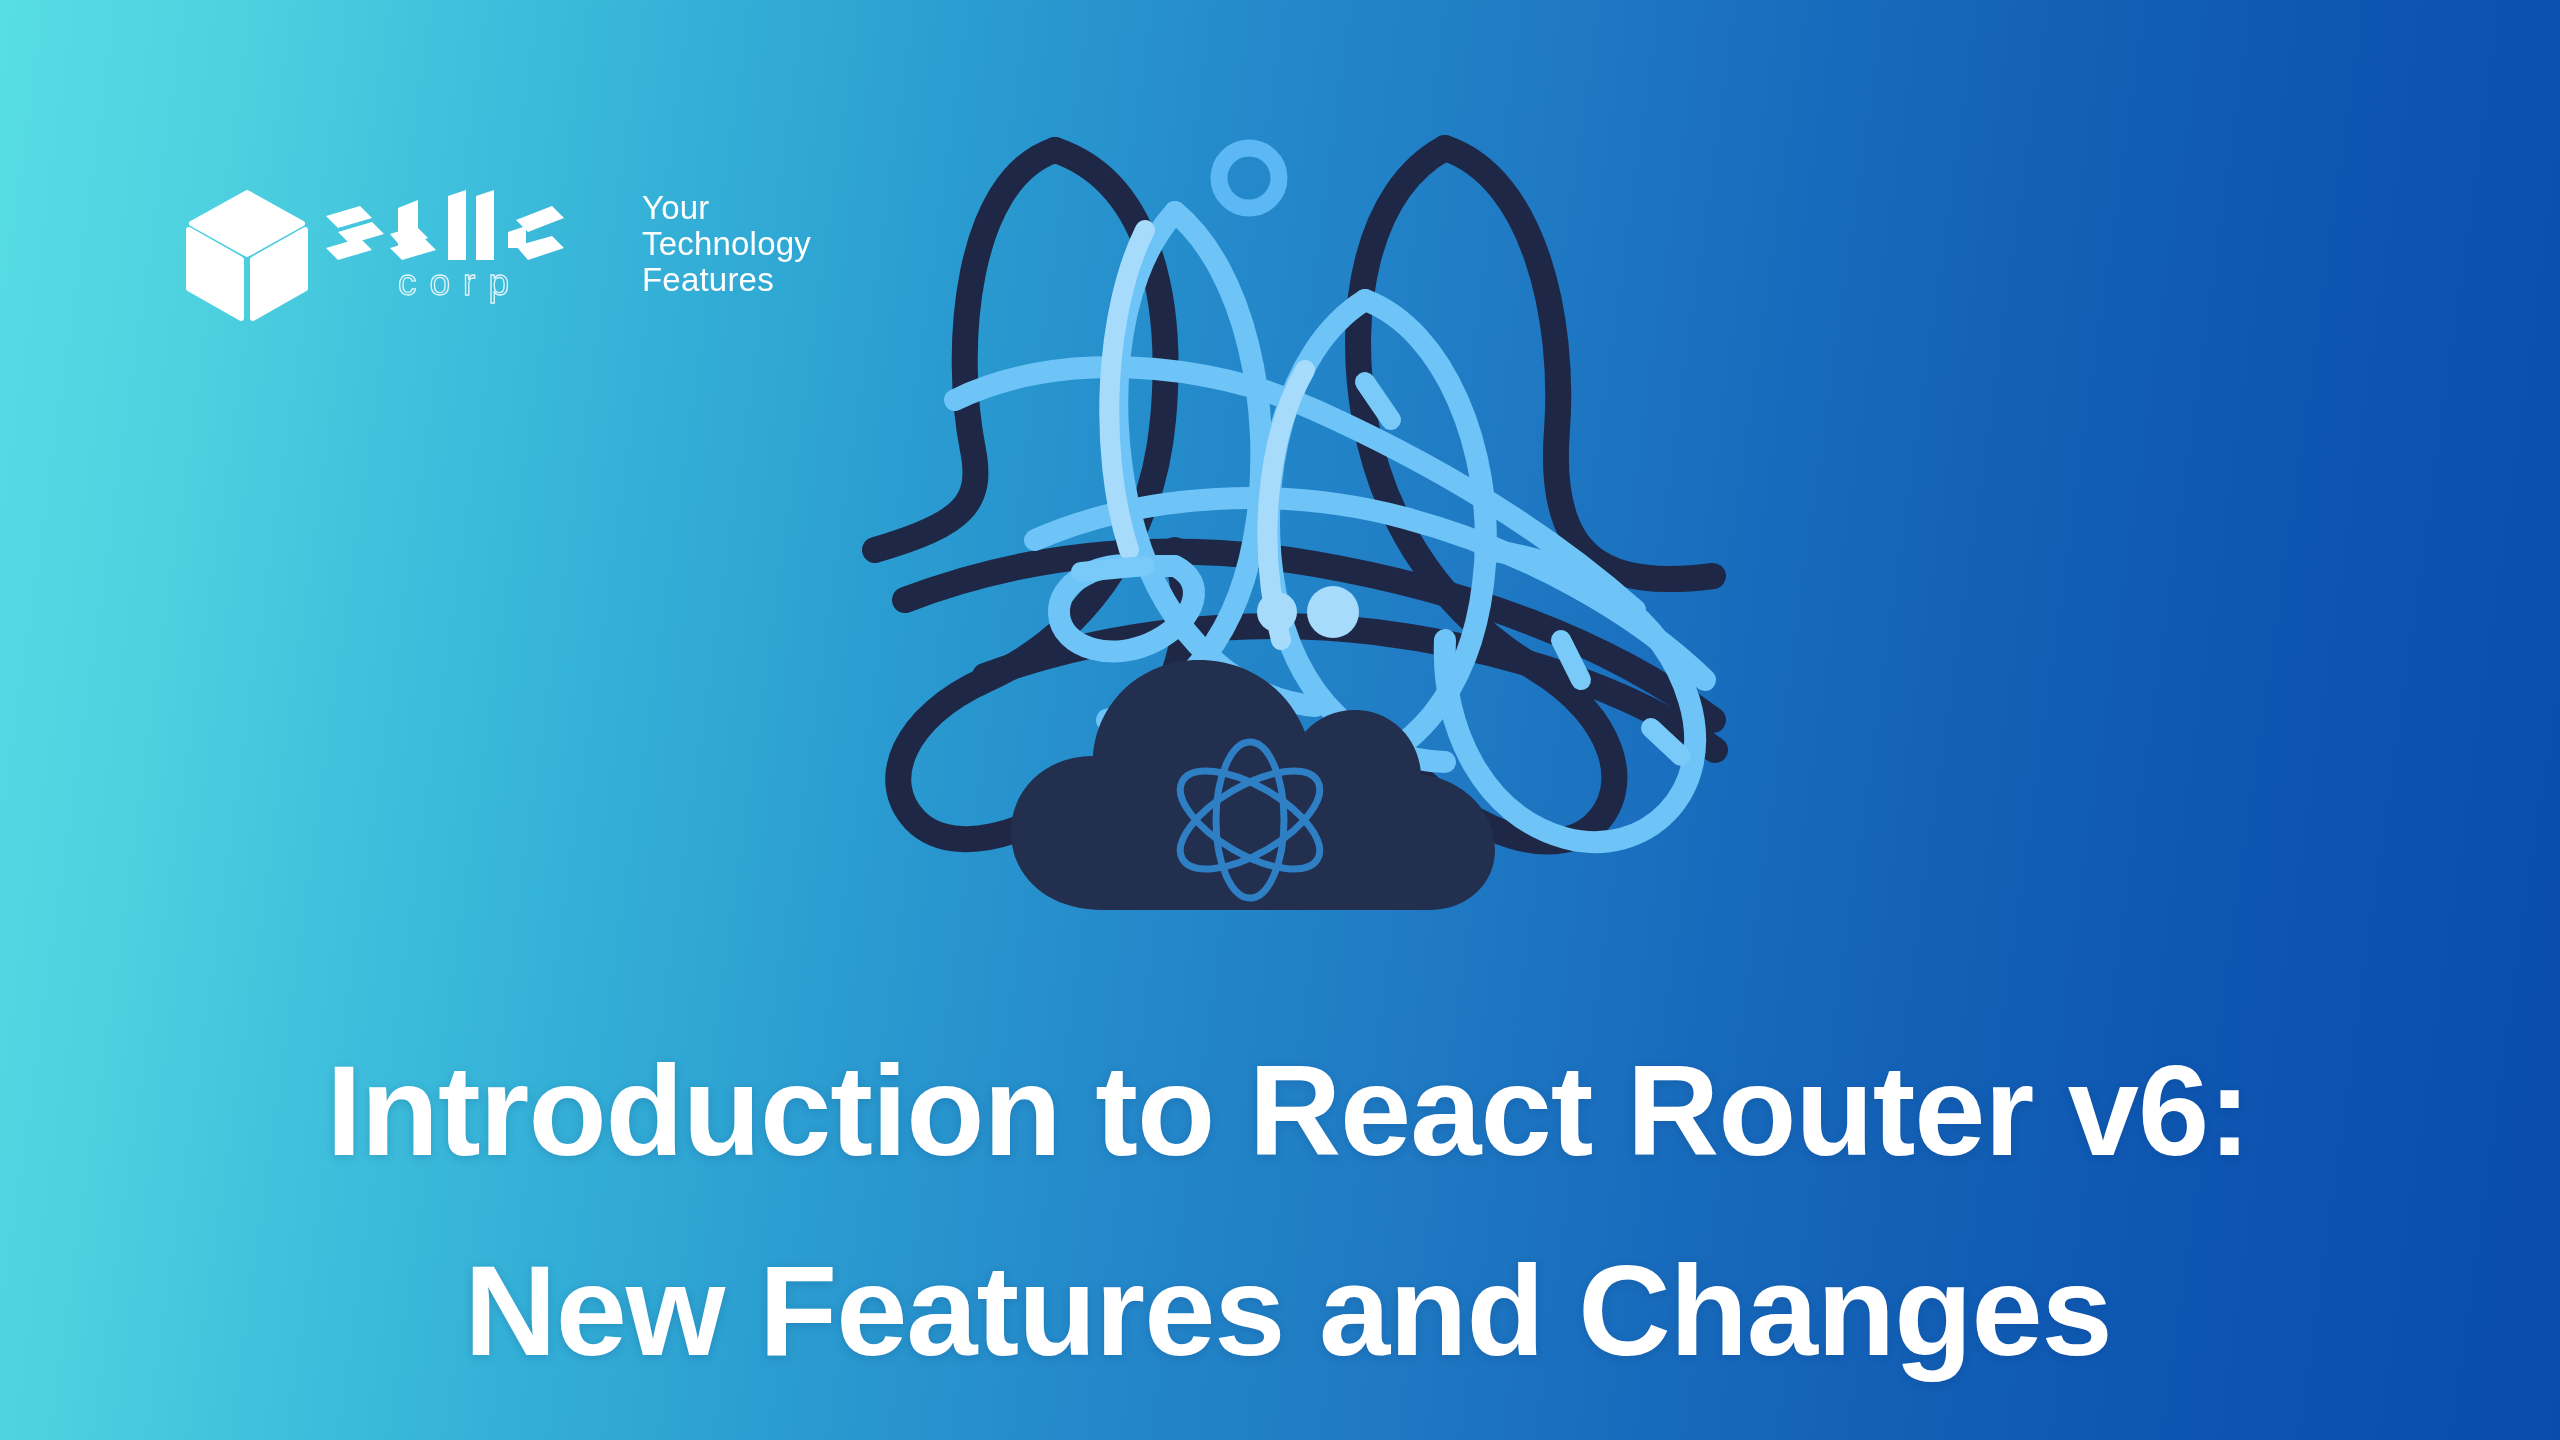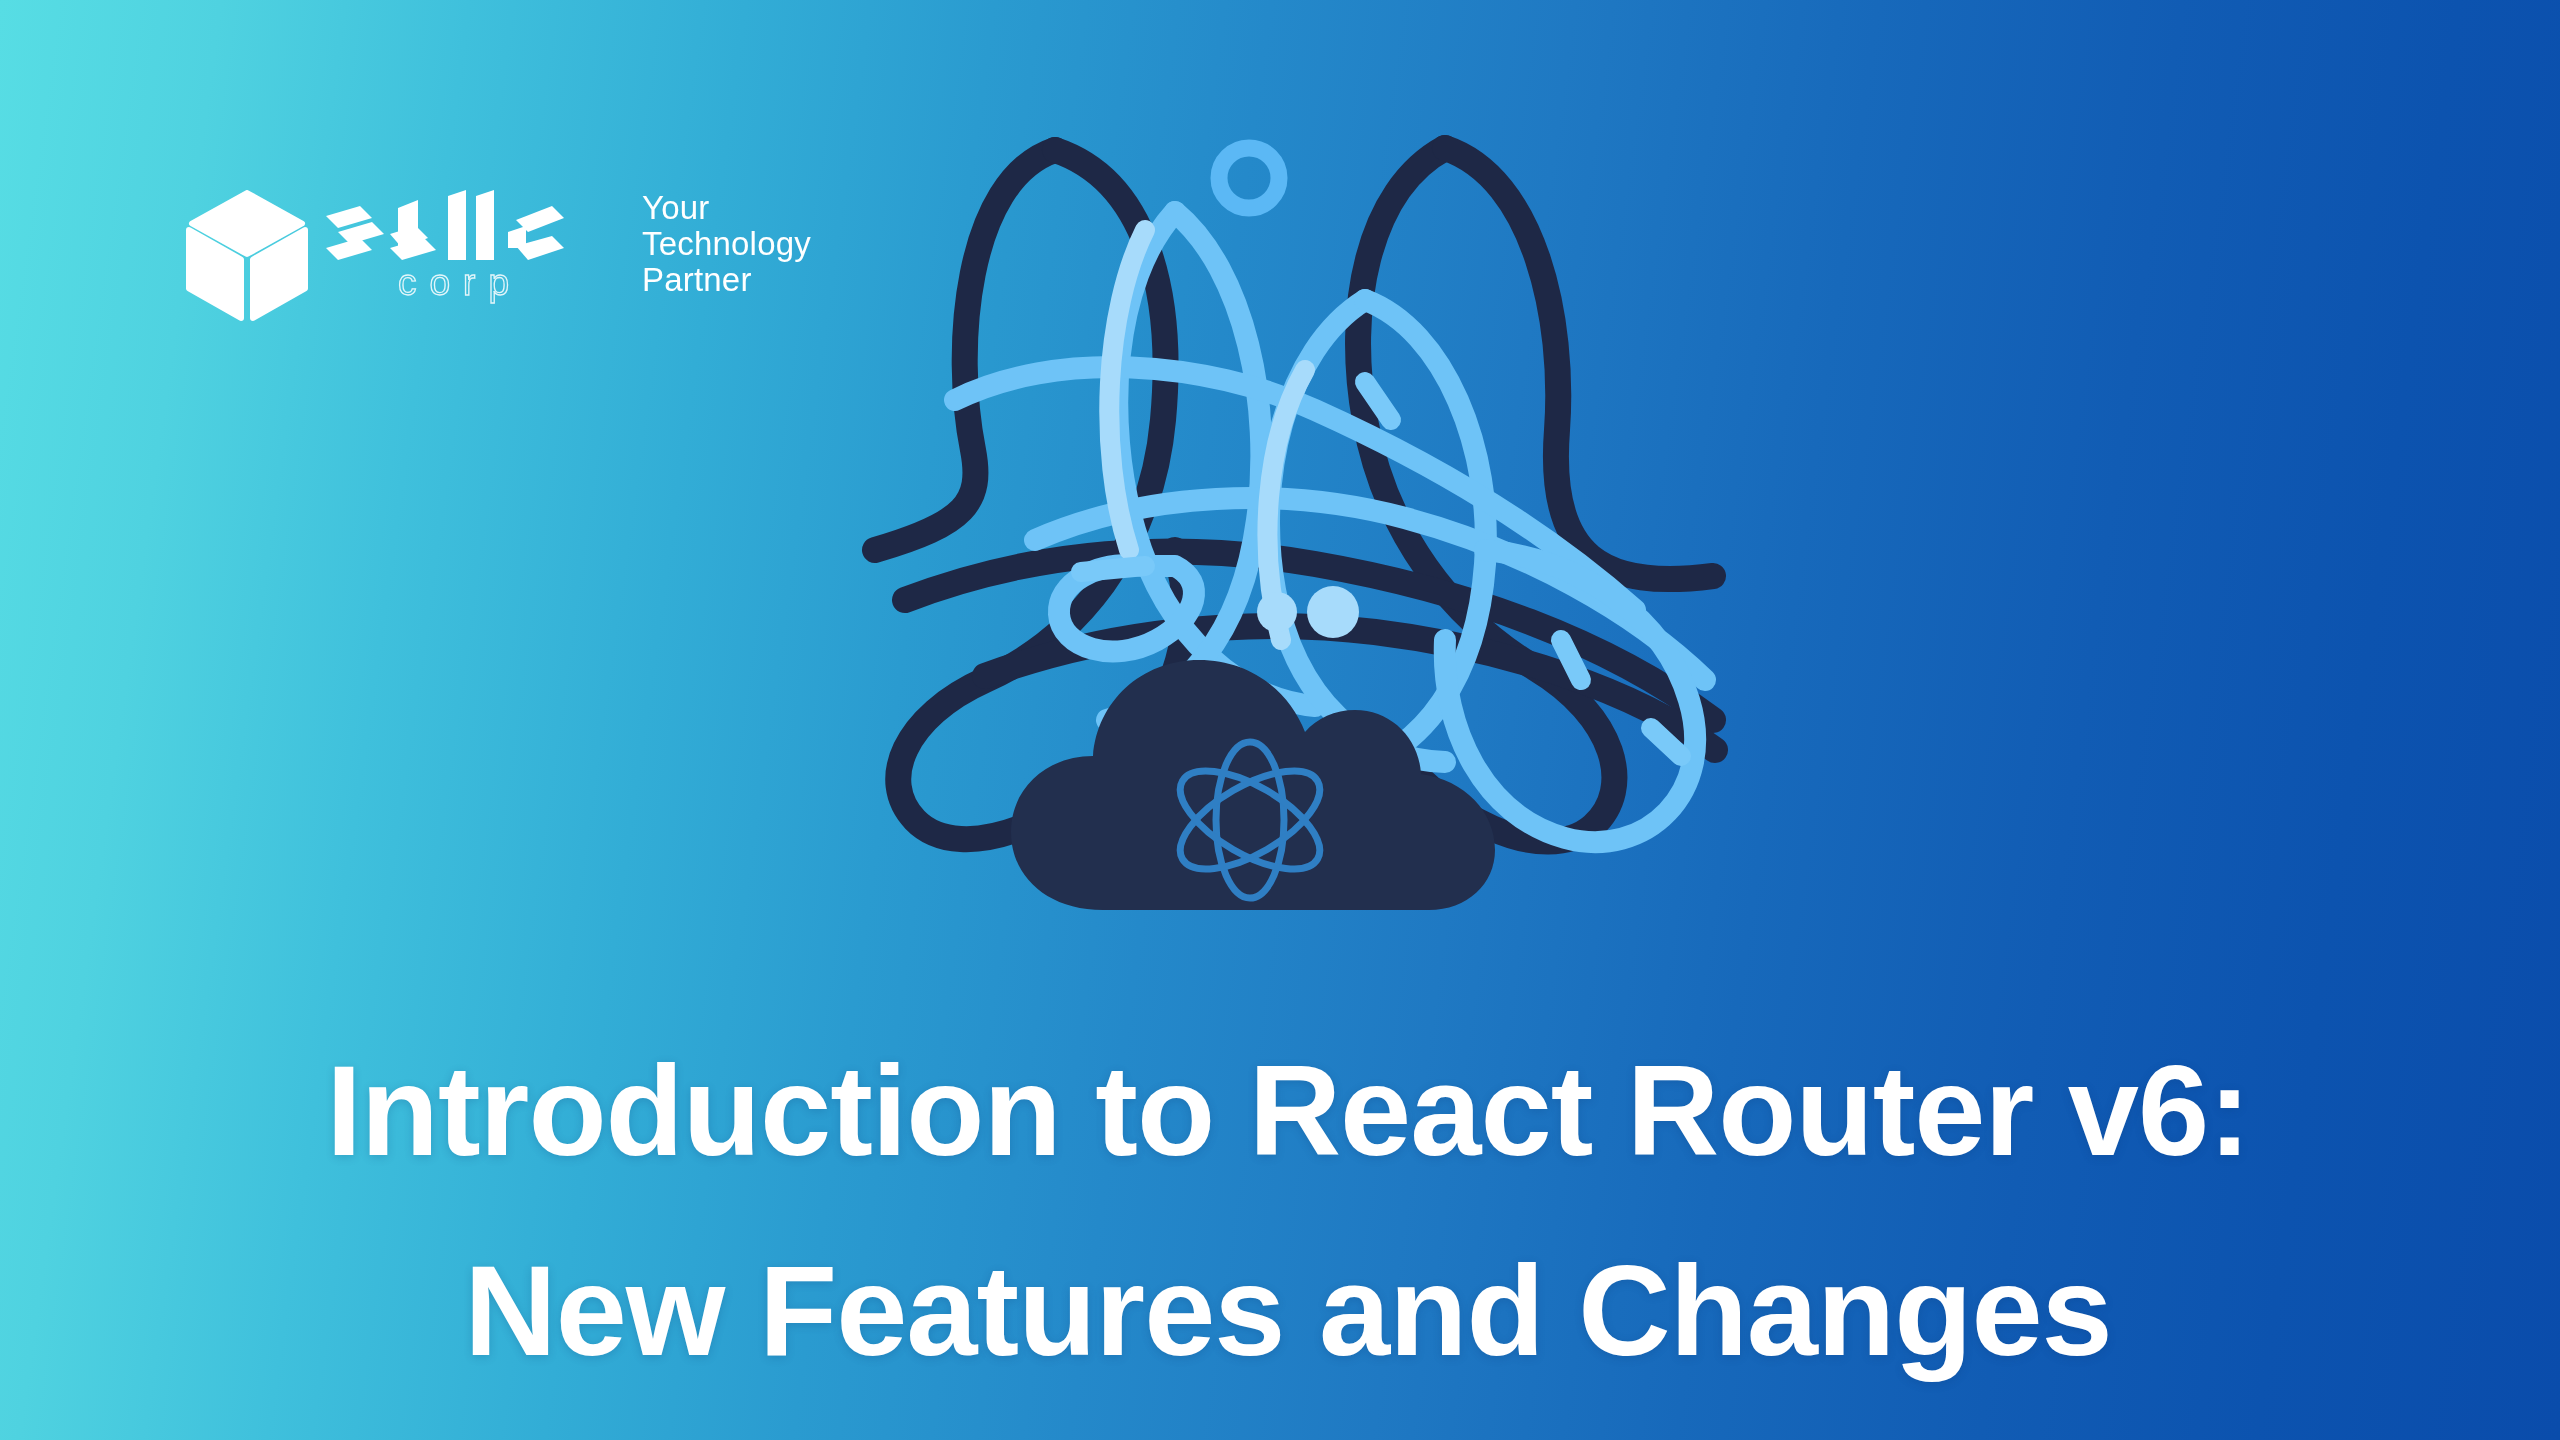--- a/index.html
+++ b/index.html
@@ -143,21 +143,21 @@
             <path d="M196 56 L232 46 L244 58 L208 70 Z"></path>
           </g>
         </svg>
       </span>
       <span class="corp-text">corp</span>
     </span>
 
     <span class="tagline">
       <div>Your</div>
       <div>Technology</div>
-      <div>Partner</div>
+      <div>Features</div>
     </span>
   </div>
 
   <div id="illustration">
     <svg viewBox="0 0 920 830" xmlns="http://www.w3.org/2000/svg" aria-hidden="true">
       <defs>
         <style>
           .dk{fill:none;stroke:#1E2846;stroke-width:26;stroke-linecap:round;stroke-linejoin:round;}
           .lt{fill:none;stroke:#6EC3F7;stroke-width:22;stroke-linecap:round;stroke-linejoin:round;}
           .pl{fill:none;stroke:#A7DBFB;stroke-width:20;stroke-linecap:round;stroke-linejoin:round;}

